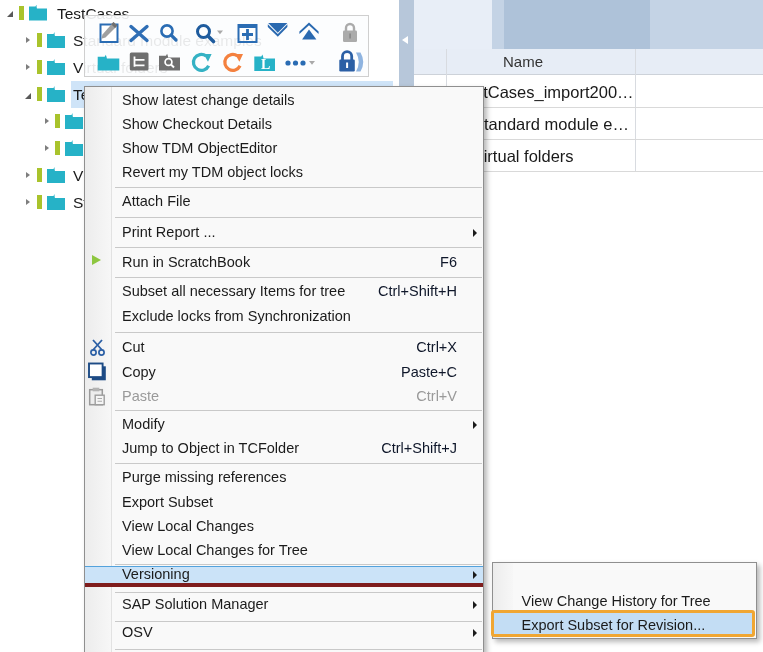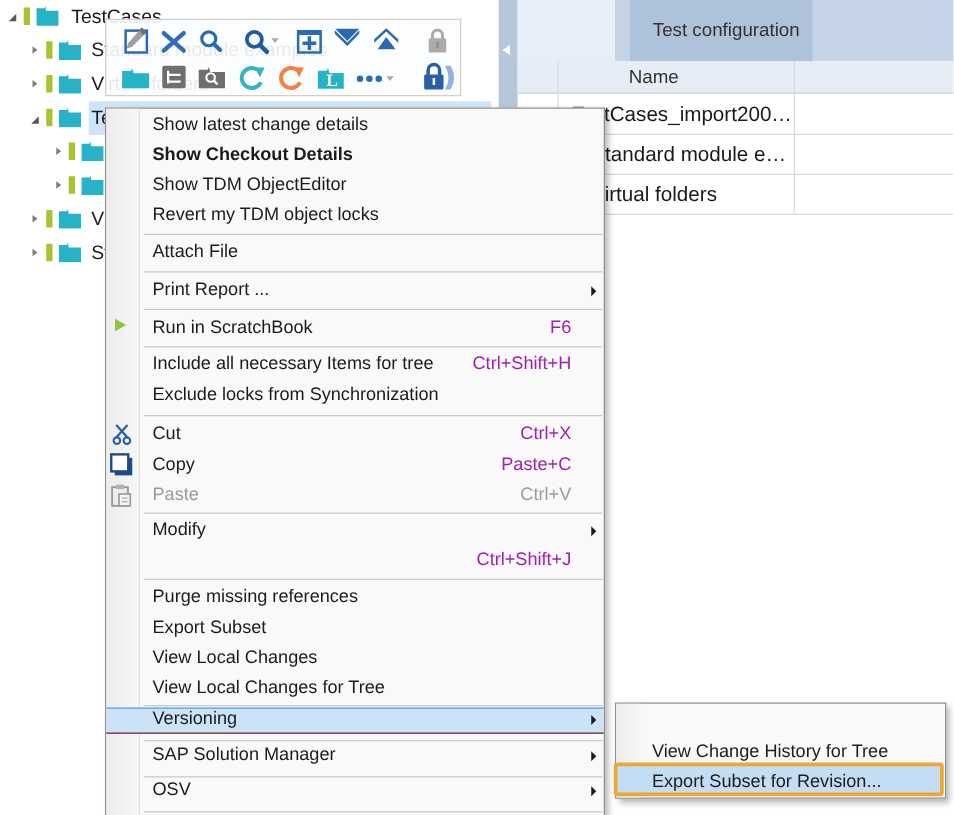--- a/index.html
+++ b/index.html
@@ -6,40 +6,39 @@
   body{font-family:"Liberation Sans",sans-serif;background:#fff;}
   #stage{position:relative;width:763px;height:652px;overflow:hidden;background:#fff;}
   .abs{position:absolute;}
   .tree-text{font-size:15.5px;color:#1a1a1a;white-space:nowrap;}
   .exp-open{width:0;height:0;border-left:6px solid transparent;border-bottom:6px solid #595959;}
   .exp-closed{width:0;height:0;border-top:3.5px solid transparent;border-bottom:3.5px solid transparent;border-left:4.5px solid #7e7e7e;}
   .gbar{width:5px;height:14px;background:#a9c32c;}
   .folder{width:18px;height:16px;background:#26b2c7;clip-path:polygon(0% 13%,36% 13%,42% 0%,42% 13%,44% 25%,100% 25%,100% 100%,0% 100%);}
   .menu-item{position:absolute;left:0;width:100%;height:24px;}
   .mi-text{position:absolute;left:37px;top:50%;transform:translateY(-54%);font-size:14.5px;color:#1b1b1b;white-space:nowrap;}
-  .mi-short{position:absolute;right:26px;top:50%;transform:translateY(-54%);font-size:14.5px;color:#a21caf;white-space:nowrap;}
+  .mi-short{position:absolute;right:26px;top:50%;transform:translateY(-54%);font-size:14.5px;color:#0f172a;white-space:nowrap;}
   .mi-arrow{position:absolute;right:6px;top:50%;margin-top:-4px;width:0;height:0;border-top:4px solid transparent;border-bottom:4px solid transparent;border-left:4.5px solid #1b1b1b;}
   .msep{position:absolute;left:30px;right:1px;height:1px;background:#c9c9c9;}
 </style>
 </head>
 <body>
 <div id="stage">
 
   <div class="abs" id="rightpanel" style="left:399px;top:0;width:364px;height:652px;background:#ffffff;">
 
     <div class="abs" style="left:14.5px;top:0;width:349.5px;height:48.5px;background:#c4d3e5;"></div>
 
     <div class="abs" style="left:0;top:0;width:14.5px;height:652px;background:#b7c7da;"></div>
     <div class="abs" style="left:3px;top:36px;width:0;height:0;border-top:4.5px solid transparent;border-bottom:4.5px solid transparent;border-right:6px solid #ffffff;"></div>
 
     <div class="abs" style="left:14.5px;top:0;width:78px;height:48.5px;background:#e8eef7;"></div>
     <div class="abs" style="left:14.5px;top:0;width:78px;height:48.5px;font-size:15px;color:#262626;display:flex;align-items:center;justify-content:center;margin-top:40px;">Details</div>
 
     <div class="abs" style="left:104.5px;top:0;width:146px;height:48.5px;background:#aec2d9;"></div>
-    <div class="abs" style="left:104.5px;top:0;width:146px;height:48.5px;font-size:15px;color:#333;display:flex;align-items:center;justify-content:center;padding-left:9px;box-sizing:border-box;">Test configuration</div>
 
     <div class="abs" style="left:14.5px;top:48.5px;width:349.5px;height:26.5px;background:#e7edf6;border-bottom:1px solid #cdd2d9;box-sizing:border-box;"></div>
     <div class="abs" style="left:104px;top:48.5px;width:100px;height:26px;font-size:15px;color:#333;display:flex;align-items:center;">Name</div>
 
     <div class="abs" style="left:47px;top:48.5px;width:1px;height:123px;background:#d8dbe0;"></div>
     <div class="abs" style="left:235.5px;top:48.5px;width:1px;height:123px;background:#d8dbe0;"></div>
 
     <div class="abs" style="left:14.5px;top:107px;width:349.5px;height:1px;background:#d9d9d9;"></div>
     <div class="abs" style="left:14.5px;top:139px;width:349.5px;height:1px;background:#d9d9d9;"></div>
     <div class="abs" style="left:14.5px;top:171px;width:349.5px;height:1px;background:#d9d9d9;"></div>
@@ -156,21 +155,21 @@
       <rect x="261.1" y="46.5" width="2" height="5.5" fill="#ffffff"></rect>
     </svg>
   </div>
 
   <div class="abs" id="menu" style="left:84px;top:85.5px;width:400px;height:567px;background:#f9f9f9;border:1px solid #8f8f8f;border-bottom:none;box-sizing:border-box;box-shadow:3px 3px 5px rgba(0,0,0,0.28);">
     <div class="abs" style="left:0;top:0;width:25.5px;height:100%;background:linear-gradient(to right,#ececec,#f7f7f7);border-right:1px solid #e2e2e2;"></div>
     <div id="menu-items">
       <div class="menu-item" style="top:2px;">
           <span class="mi-text">Show latest change details</span>
         </div>
-      <div class="menu-item" style="top:26.5px;font-weight:bold;">
+      <div class="menu-item" style="top:26.5px;">
           <span class="mi-text">Show Checkout Details</span>
         </div>
       <div class="menu-item" style="top:50.5px;">
           <span class="mi-text">Show TDM ObjectEditor</span>
         </div>
       <div class="menu-item" style="top:74.5px;">
           <span class="mi-text">Revert my TDM object locks</span>
         </div>
       <div class="msep" style="top:100px;"></div>
       <div class="menu-item" style="top:103.5px;">
@@ -182,21 +181,21 @@
           <span class="mi-arrow"></span>
         </div>
       <div class="msep" style="top:160px;"></div>
       <div class="menu-item" style="top:164px;">
         <span class="abs" style="left:7px;top:4.5px;width:0;height:0;border-top:5.5px solid transparent;border-bottom:5.5px solid transparent;border-left:9.5px solid #8dc63f;"></span>
         <span class="mi-text">Run in ScratchBook</span>
           <span class="mi-short">F6</span>
         </div>
       <div class="msep" style="top:190px;"></div>
       <div class="menu-item" style="top:193.5px;">
-          <span class="mi-text">Include all necessary Items for tree</span>
+          <span class="mi-text">Subset all necessary Items for tree</span>
           <span class="mi-short">Ctrl+Shift+H</span>
         </div>
       <div class="menu-item" style="top:218.5px;">
           <span class="mi-text">Exclude locks from Synchronization</span>
         </div>
       <div class="msep" style="top:245.5px;"></div>
       <div class="menu-item" style="top:249.5px;">
         <svg class="abs" style="left:4px;top:2px;" width="20" height="20" viewBox="0 0 20 20">
           <path d="M4,2 L13,12 M13,2 L4,12" stroke="#2b5fa5" stroke-width="1.8" fill="none"></path>
           <circle cx="4.5" cy="14.5" r="2.6" fill="none" stroke="#2b5fa5" stroke-width="1.7"></circle>
@@ -222,37 +221,38 @@
         </svg>
         <span class="mi-text" style="color:#9a9a9a;">Paste</span>
           <span class="mi-short" style="color:#9a9a9a;">Ctrl+V</span>
         </div>
       <div class="msep" style="top:323px;"></div>
       <div class="menu-item" style="top:326px;">
           <span class="mi-text">Modify</span>
           <span class="mi-arrow"></span>
         </div>
       <div class="menu-item" style="top:350.5px;">
+          <span class="mi-text">Jump to Object in TCFolder</span>
           <span class="mi-short">Ctrl+Shift+J</span>
         </div>
       <div class="msep" style="top:376.5px;"></div>
       <div class="menu-item" style="top:379.5px;">
           <span class="mi-text">Purge missing references</span>
         </div>
       <div class="menu-item" style="top:404px;">
           <span class="mi-text">Export Subset</span>
         </div>
       <div class="menu-item" style="top:428px;">
           <span class="mi-text">View Local Changes</span>
         </div>
       <div class="menu-item" style="top:452px;">
           <span class="mi-text">View Local Changes for Tree</span>
         </div>
       <div class="msep" style="top:477.5px;"></div>
-      <div class="menu-item" style="top:479px;height:21.5px;background:#cbe3f8;border-top:1px solid #53a2dc;border-bottom:1px solid #7f1d1d;box-sizing:border-box;">
+      <div class="menu-item" style="top:479px;height:21.5px;background:#cbe3f8;border-top:1px solid #53a2dc;border-bottom:4px solid #7f1d1d;box-sizing:border-box;">
           <span class="mi-text">Versioning</span>
           <span class="mi-arrow"></span>
         </div>
       <div class="msep" style="top:505px;"></div>
       <div class="menu-item" style="top:506.5px;">
           <span class="mi-text">SAP Solution Manager</span>
           <span class="mi-arrow"></span>
         </div>
       <div class="msep" style="top:534.5px;"></div>
       <div class="menu-item" style="top:534px;">

